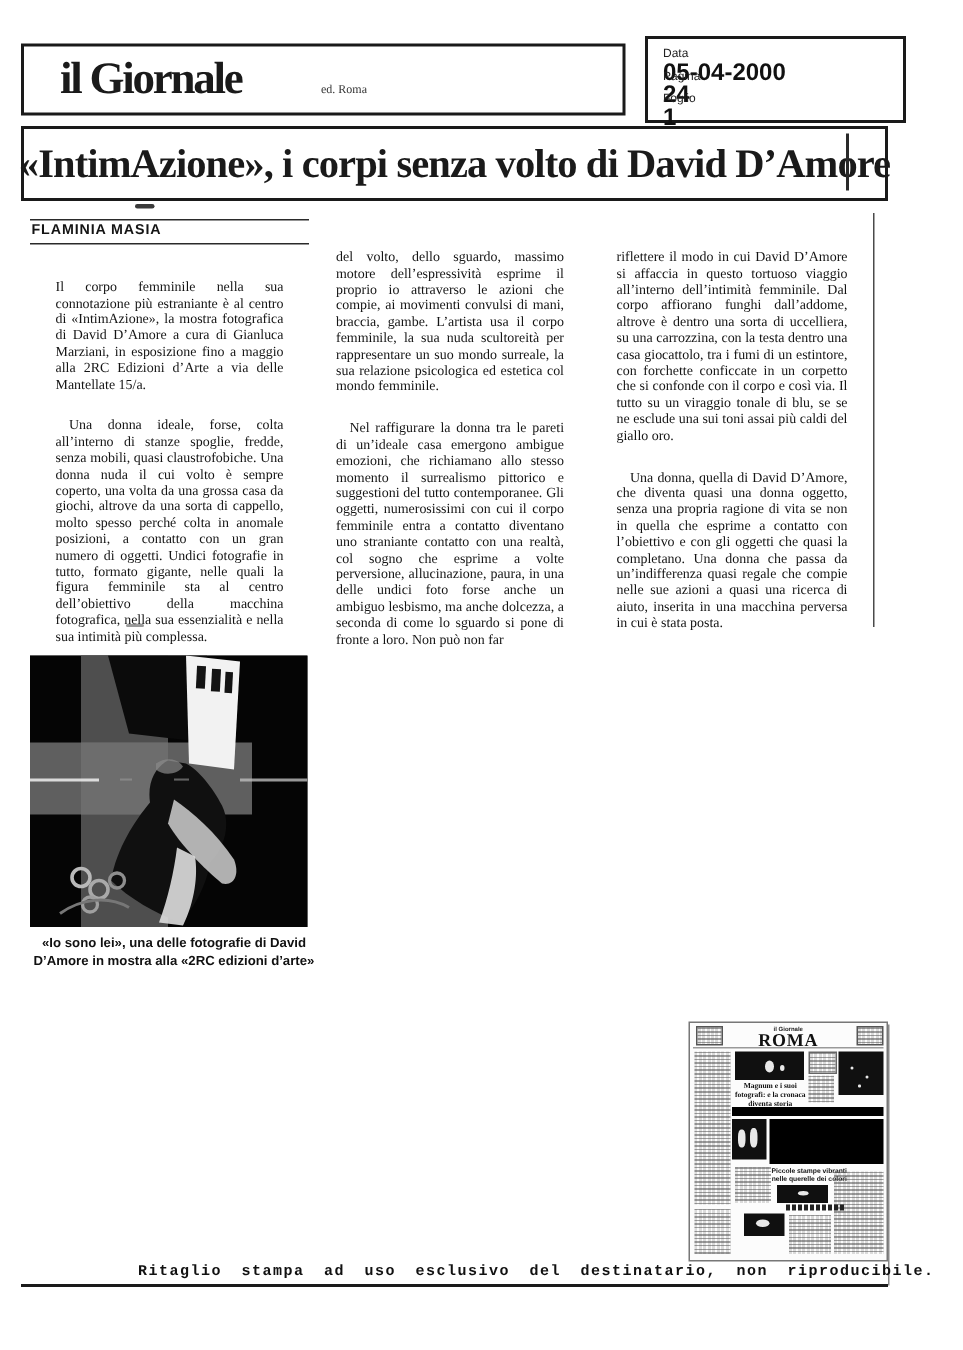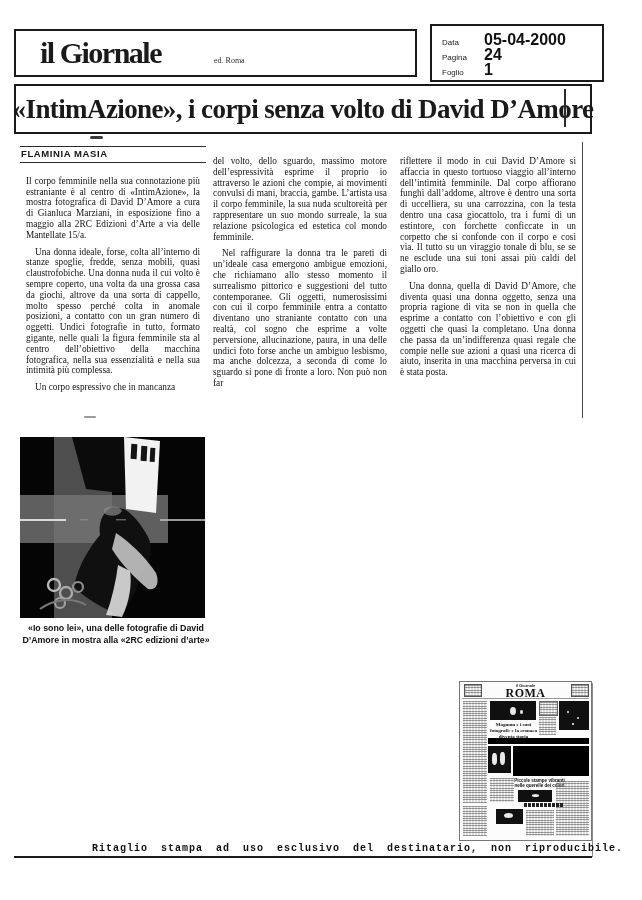--- a/index.html
+++ b/index.html
@@ -8,42 +8,42 @@
   .abs{position:absolute;}
 
   
   .brandbox{left:14px;top:29px;width:399px;height:44px;border:2px solid #1a1a1a;
             display:flex;align-items:center;}
   .brand{font-family:"Liberation Serif",serif;font-weight:bold;font-size:30px;
          letter-spacing:-1.5px;margin-left:24px;line-height:1;}
   .brand-ed{font-size:8px;font-weight:normal;letter-spacing:0;margin-left:5px;color:#333;padding-left:48px;}
   .infobox{left:430px;top:24px;width:160px;height:49px;border:2px solid #1a1a1a;
            font-family:"Liberation Sans",sans-serif;padding:5px 0 0 10px;box-sizing:content-box;}
-  .inforow{display:flex;align-items:baseline;height:15px;}
+  .inforow{display:flex;align-items:baseline;height:15px;flex-direction:column;}
   .infolabel{width:42px;font-size:8px;color:#222;}
   .infoval{font-size:16px;font-weight:bold;color:#111;}
 
   
   .headlinebox{left:14px;top:84px;width:574px;height:46px;border:2px solid #1a1a1a;
                display:flex;align-items:center;justify-content:center;}
   .headline{font-size:27px;font-weight:bold;letter-spacing:-0.6px;white-space:nowrap;}
   .hl-rule{left:564px;top:89px;width:2px;height:38px;background:#2a2a2a;}
 
   
   .dash1{left:90px;top:136px;width:13px;height:3px;background:#3a3a3a;border-radius:2px;}
   .dash2{left:84px;top:416px;width:12px;height:2px;background:#9a9a9a;border-radius:2px;}
   .scanline-right{left:592px;top:683px;width:1px;height:174px;background:#8a8a8a;}
 
   
   .col{position:absolute;width:186px;font-size:9.3px;line-height:10.8px;
        text-align:justify;color:#141414;}
   .col1{left:20px;top:146px;}
   .col2{left:207px;top:150px;}
   .col3{left:394px;top:150px;width:188px;}
-  .para{margin:6px;}
+  .para{margin:17px;}
   .ind{text-indent:9px;}
   .byline-rule{border:0;border-top:1.5px solid #2a2a2a;margin:0;}
   .byline{font-family:"Liberation Sans",sans-serif;font-weight:bold;font-size:9.5px;
           letter-spacing:0.6px;padding:2px 0 2px 1px;}
   .byline-gap{height:7px;}
   .colrule{left:582px;top:142px;width:1px;height:276px;background:#4a4a4a;}
 
   
   .photo{left:20px;top:437px;width:185px;height:181px;background:#000;}
   .caption{left:20px;top:623px;width:192px;font-family:"Liberation Sans",sans-serif;

